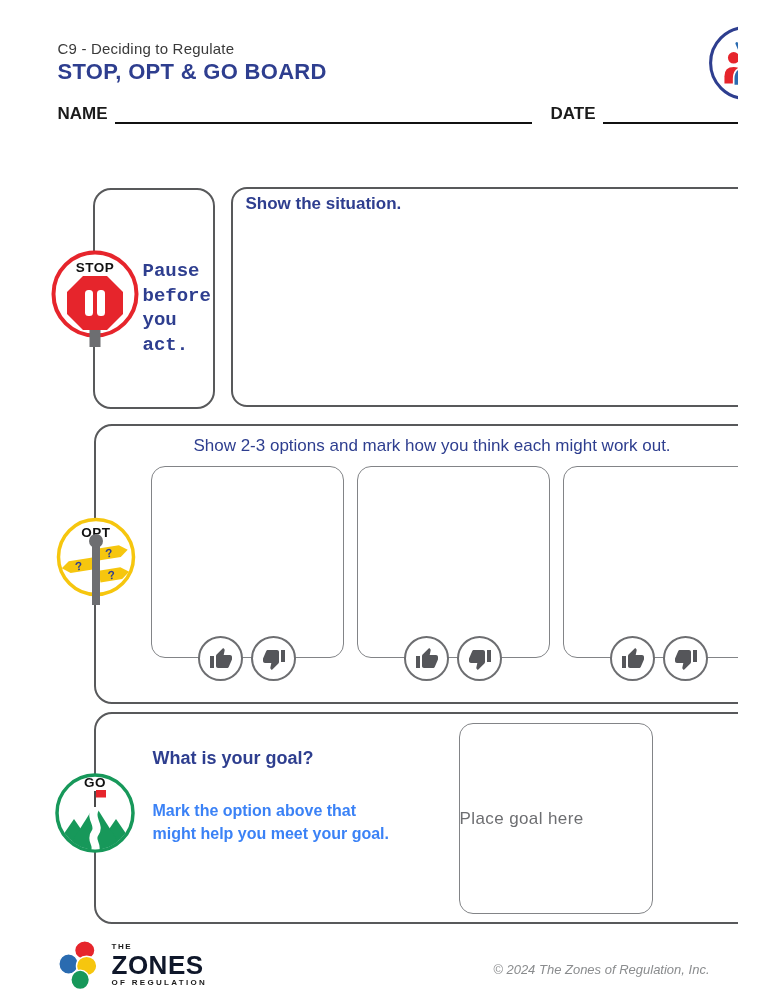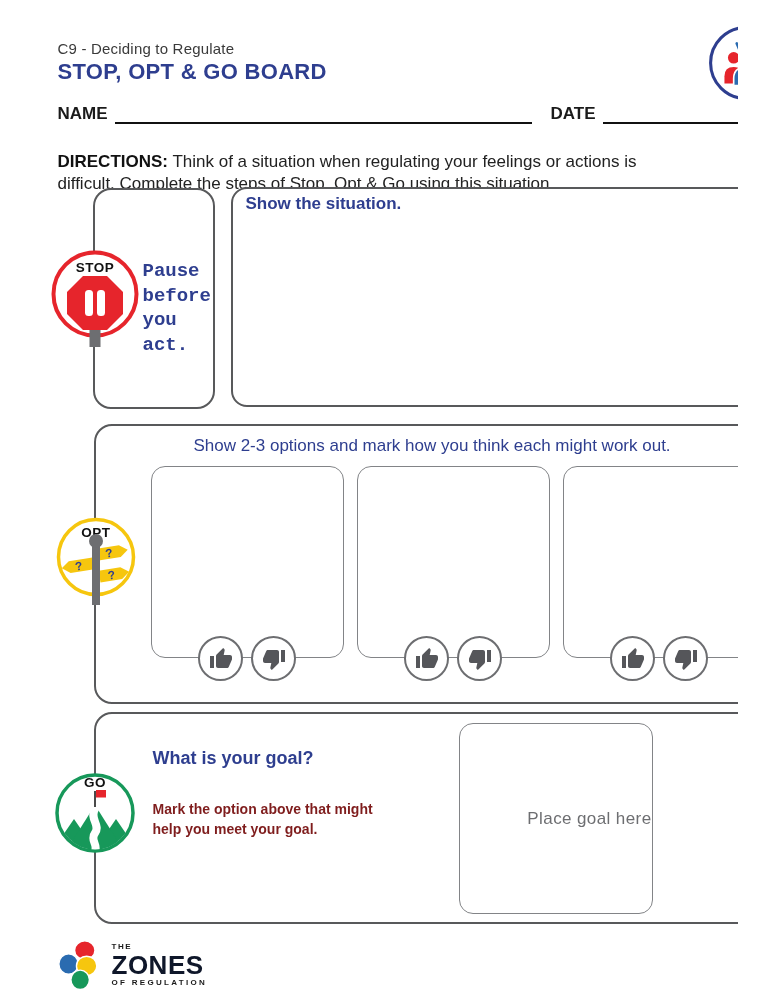--- a/index.html
+++ b/index.html
@@ -35,22 +35,22 @@
   .option-box{top:454px;width:191px;height:190px;}
   .opt-icon{position:absolute;left:23px;top:499px;width:84px;height:96px;}
   .thumb-row{position:absolute;left:0;right:0;bottom:-24px;display:flex;justify-content:center;gap:8px;}
   .thumb-circle{width:41px;height:41px;border:2.5px solid #6d6e71;border-radius:50%;background:#fff;display:flex;align-items:center;justify-content:center;}
   .icon-label{font:bold 13.5px "Liberation Sans",sans-serif;fill:#111;letter-spacing:.5px;}
   .q-mark{font:bold 12px "Liberation Sans",sans-serif;fill:#2e3e8f;}
   
   .goal-panel{left:63px;top:700px;width:677px;height:208px;}
   .go-icon{position:absolute;left:21px;top:755px;width:86px;height:92px;}
   .goal-question{position:absolute;left:122px;top:736px;font-size:18px;font-weight:bold;color:#2e3e8f;text-align:center;}
-  .goal-instruction{position:absolute;left:122px;top:788px;width:240px;font-size:14px;font-weight:bold;color:#7f1d1d;line-height:1.42;}
-  .goal-box{left:428px;top:711px;width:192px;height:189px;display:flex;align-items:center;justify-content:flex-end;}
+  .goal-instruction{position:absolute;left:122px;top:788px;width:240px;font-size:16px;font-weight:bold;color:#3b82f6;line-height:1.42;}
+  .goal-box{left:428px;top:711px;width:192px;height:189px;display:flex;align-items:center;justify-content:flex-start;}
   .goal-placeholder{font-size:17px;color:#6d6e71;letter-spacing:.4px;}
   
   .footer-logo{position:absolute;left:26px;top:926px;display:flex;align-items:center;}
   .logo-text{margin-left:5px;line-height:1;}
   .logo-the{font-size:8px;font-weight:bold;letter-spacing:1.5px;color:#1a1a1a;}
   .logo-zones{font-size:26px;font-weight:bold;letter-spacing:.5px;color:#0f172a;margin:1px 0 1px 0;}
   .logo-sub{font-size:8px;font-weight:bold;letter-spacing:2.3px;color:#1a1a1a;}
   .copyright{position:absolute;right:28px;top:950px;font-size:13px;font-style:italic;color:#8a8c8e;}
 </style>
 </head>
@@ -75,21 +75,20 @@
     <path d="M26,60 v-7 q0-11 12-11 q12 0 12 11 v7 z" fill="#2a6bb0" stroke="#fff" stroke-width="1.6"></path>
   </svg>
 
   <div class="namedate">
     <span>NAME</span>
     <div class="fill-line name-line"></div>
     <span class="date-label">DATE</span>
     <div class="fill-line date-line"></div>
   </div>
 
-  <p class="directions"><b>DIRECTIONS:</b> <span>Think of a situation when regulating your feelings or actions is difficult. Complete the steps of Stop, Opt &amp; Go using this situation.</span></p>
 
   <div class="panel stop-panel"></div>
   <div class="situation-box">
     <div class="situation-title">Show the situation.</div>
   </div>
   <div class="stop-caption">Pause before you act.</div>
   <svg class="stop-icon" viewBox="0 0 90 104">
     <circle cx="45" cy="45" r="41.5" fill="#fff" stroke="#e6252c" stroke-width="4"></circle>
     <rect x="39.5" y="78" width="11" height="20" fill="#6d6e71"></rect>
     <text x="45" y="23" text-anchor="middle" class="icon-label">STOP</text>
@@ -191,14 +190,15 @@
       <ellipse cx="12.5" cy="27" rx="10.5" ry="11" fill="#2a6bb0" stroke="#fff" stroke-width="1.5"></ellipse>
       <ellipse cx="32" cy="29" rx="11" ry="10.5" fill="#f6c60e" stroke="#fff" stroke-width="1.5"></ellipse>
       <ellipse cx="25" cy="44" rx="10" ry="10.5" fill="#17985a" stroke="#fff" stroke-width="1.5"></ellipse>
     </svg>
     <div class="logo-text">
       <div class="logo-the">THE</div>
       <div class="logo-zones">ZONES</div>
       <div class="logo-sub">OF REGULATION</div>
     </div>
   </div>
+  <div class="copyright">© 2024 The Zones of Regulation, Inc.</div>
 
 </div>
 
 </body></html>

